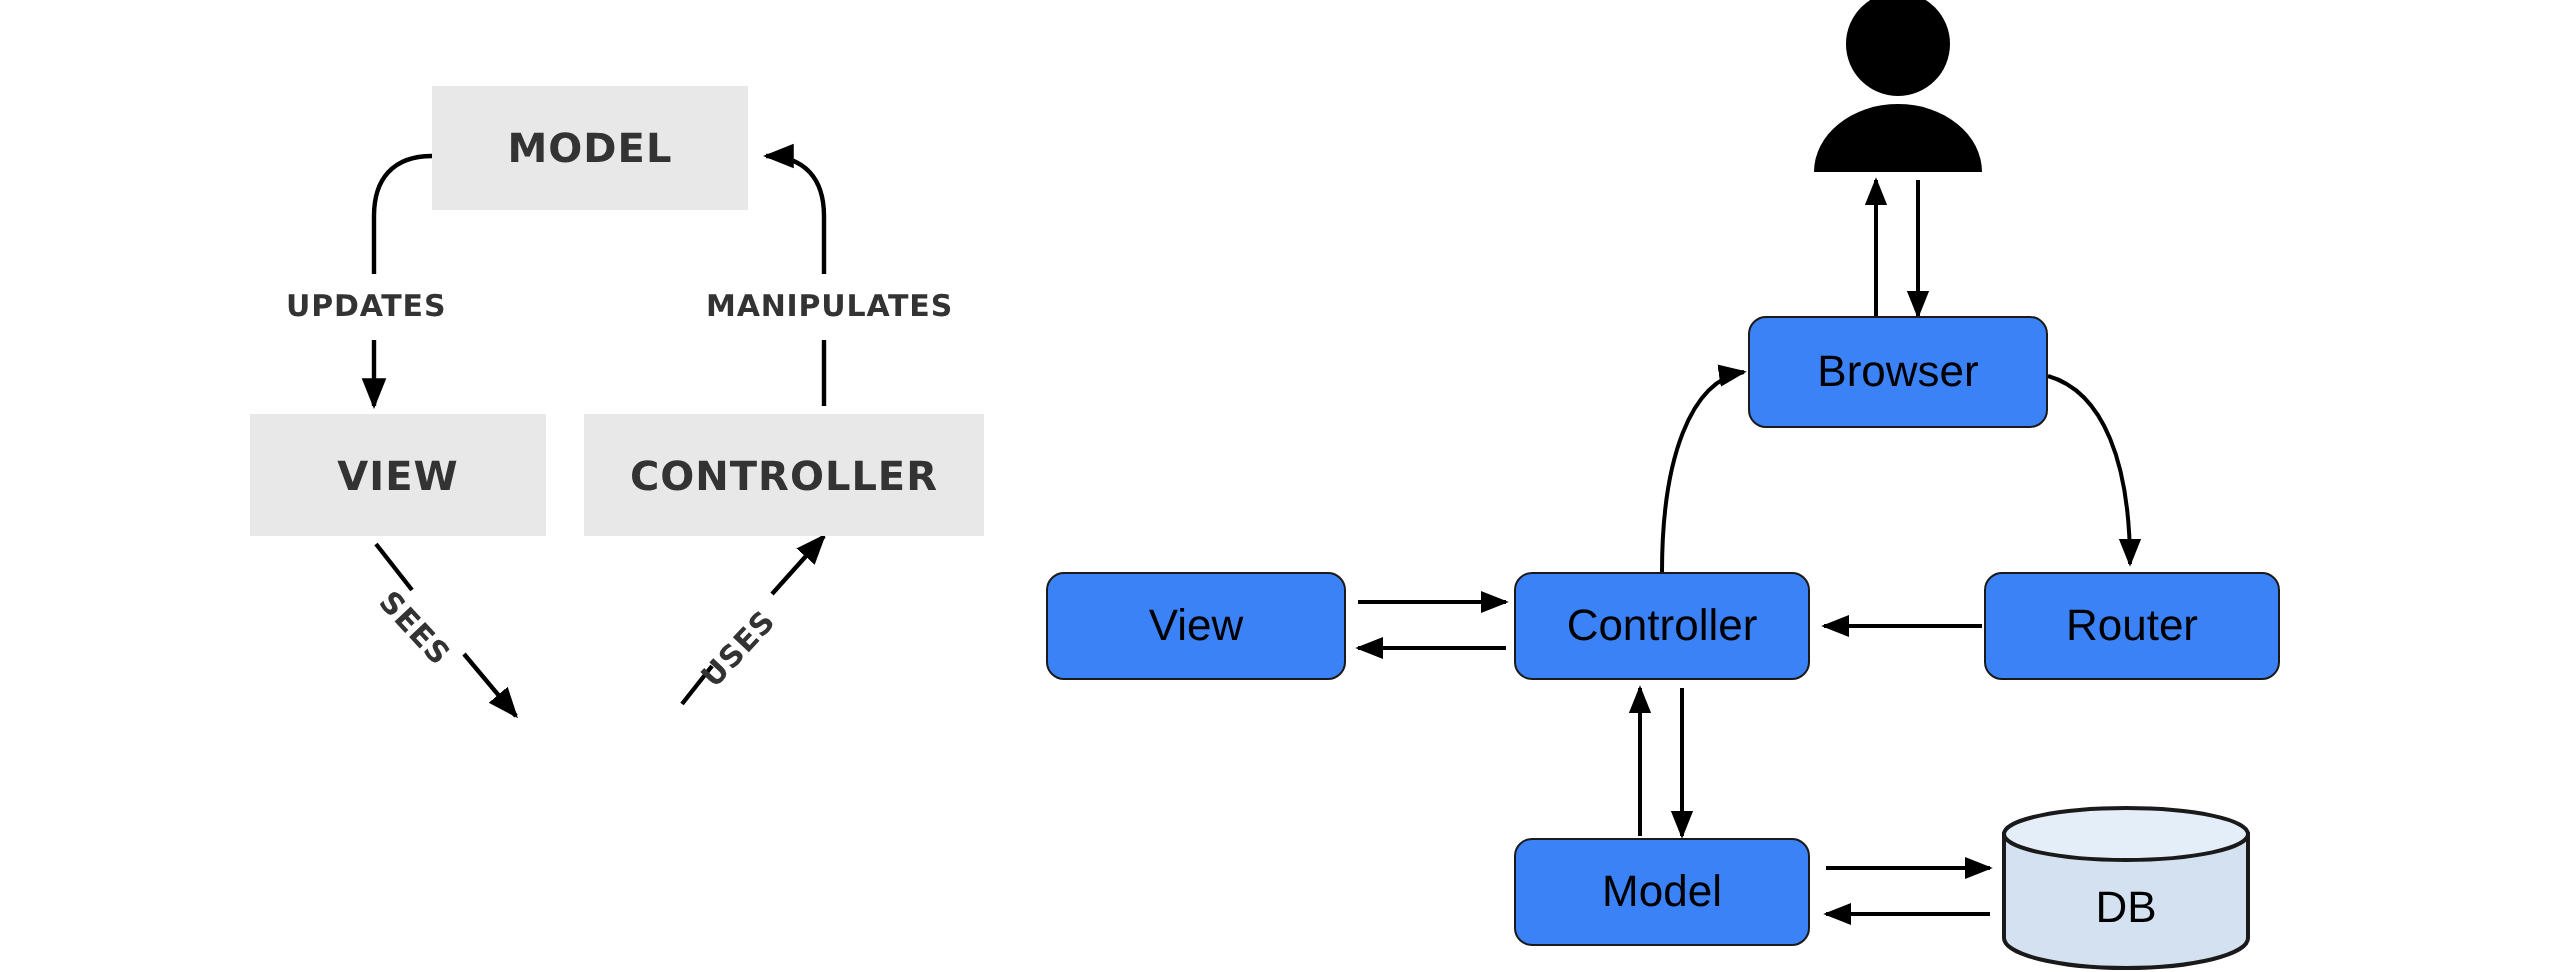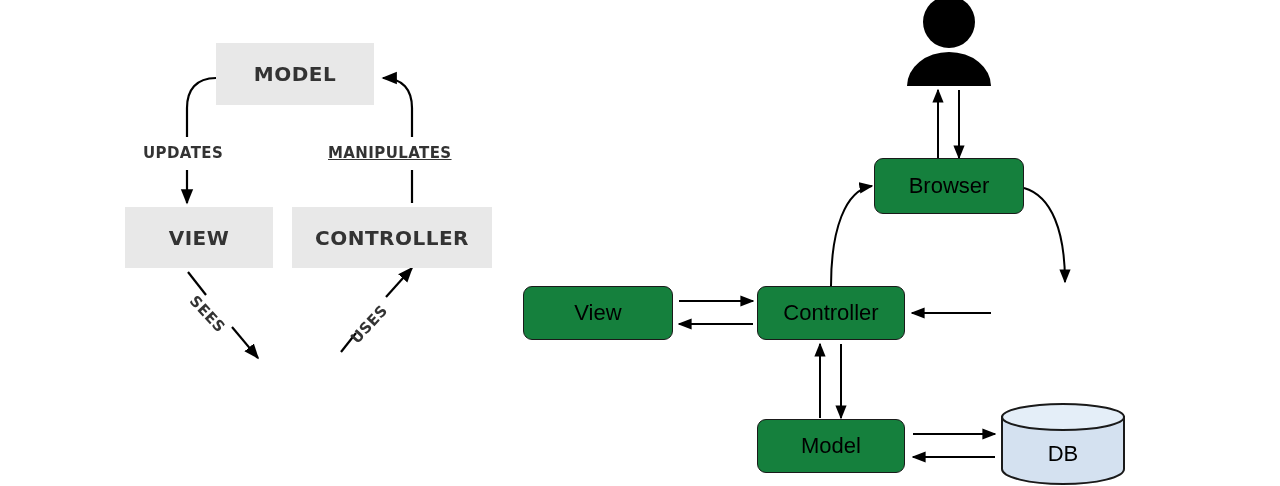--- a/index.html
+++ b/index.html
@@ -63,21 +63,21 @@
     letter-spacing: 0.4px;
     white-space: nowrap;
     font-family: "DejaVu Sans", sans-serif;
   }
   .edge-label.rot-down { transform: rotate(47deg); transform-origin: left top; }
   .edge-label.rot-up   { transform: rotate(-47deg); transform-origin: left top; }
 
   
   .blue-box {
     position: absolute;
-    background: #15803d;
+    background: #3b82f6;
     border: 1.6px solid #1a1a1a;
     border-radius: 9px;
     display: flex;
     align-items: center;
     justify-content: center;
     color: #000000;
     font-size: 22px;
     font-family: "Liberation Sans", sans-serif;
     box-sizing: border-box;
   }
@@ -187,21 +187,21 @@
     <span>VIEW</span>
   </div>
 
   <div class="gray-box" style="left:292px; top:207px; width:200px; height:61px;">
     <span>CONTROLLER</span>
   </div>
 
 
   <div class="edge-label" style="left:143px; top:144px;text-align:center;">UPDATES</div>
 
-  <div class="edge-label" style="left:328px; top:144px;text-decoration:underline;">MANIPULATES</div>
+  <div class="edge-label" style="left:353px; top:144px;">MANIPULATES</div>
 
   <div class="edge-label rot-down" style="left:199px; top:292px;">SEES</div>
 
   <div class="edge-label rot-up" style="left:347px; top:335px;">USES</div>
 
   <div class="actor" style="left:903px; top:0px; width:92px; height:86px;">
     <svg width="92" height="86" viewBox="0 0 92 86" xmlns="http://www.w3.org/2000/svg">
       <circle cx="46" cy="22" r="26" fill="#000000"></circle>
       <path d="M 4 86 A 42 34 0 0 1 88 86 Z" fill="#000000"></path>
     </svg>
@@ -212,20 +212,23 @@
   </div>
 
   <div class="blue-box" style="left:523px; top:286px; width:150px; height:54px;">
     <span>View</span>
   </div>
 
   <div class="blue-box" style="left:757px; top:286px; width:148px; height:54px;">
     <span>Controller</span>
   </div>
 
+  <div class="blue-box" style="left:992px; top:286px; width:148px; height:54px;">
+    <span>Router</span>
+  </div>
 
   <div class="blue-box" style="left:757px; top:419px; width:148px; height:54px;">
     <span>Model</span>
   </div>
 
   <div class="db-node" style="left:1000px; top:403px; width:126px; height:83px;">
     <svg width="126" height="83" viewBox="0 0 126 83" xmlns="http://www.w3.org/2000/svg">
       <path d="M 2 14 L 2 66 A 61 15 0 0 0 124 66 L 124 14 Z" fill="#d4e1f0" stroke="#1a1a1a" stroke-width="2"></path>
       <ellipse cx="63" cy="14" rx="61" ry="13" fill="#e4eef8" stroke="#1a1a1a" stroke-width="2"></ellipse>
     </svg>

